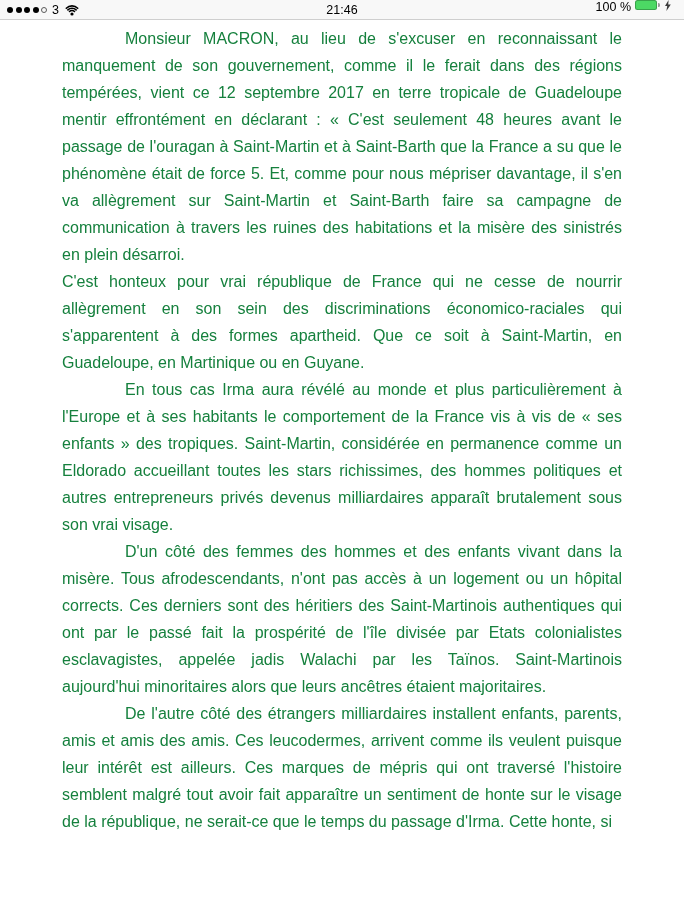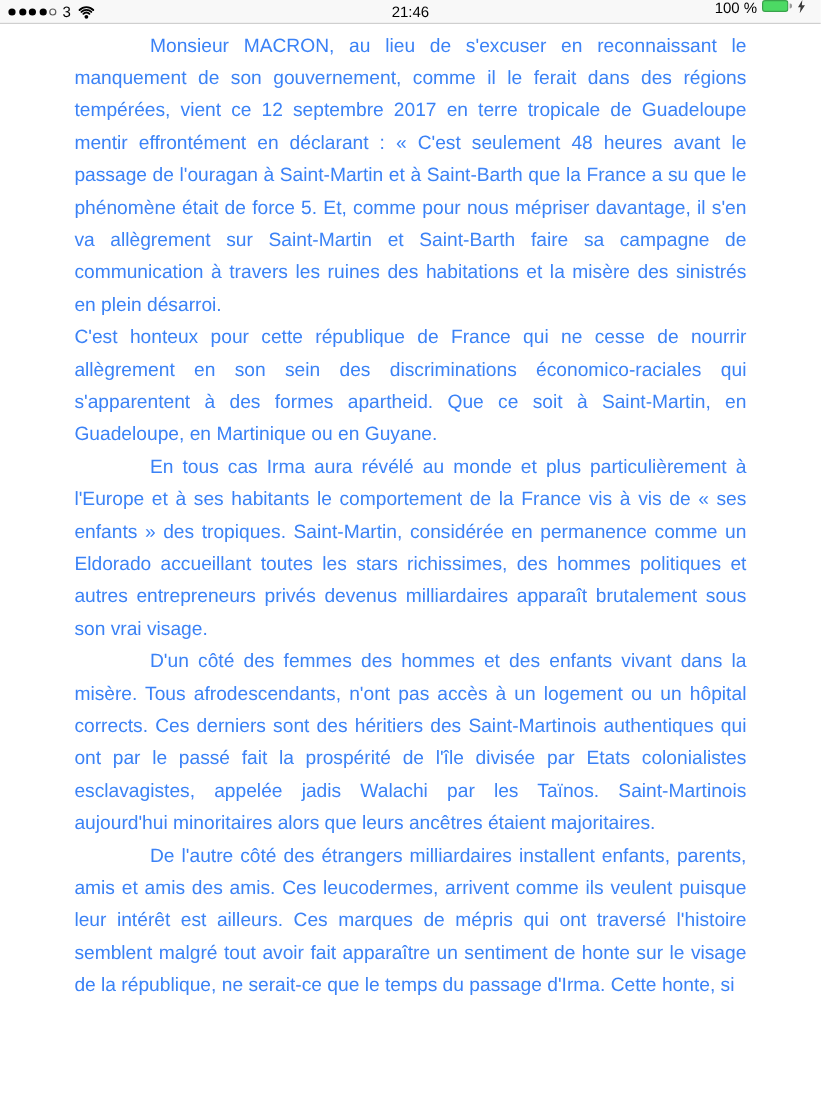--- a/index.html
+++ b/index.html
@@ -52,21 +52,21 @@
   .bolt svg { display: block; }
   
   .document {
     padding: 5px 62px 0 62px;
   }
   .para {
     margin: 0;
     font-size: 16px;
     line-height: 27px;
     text-align: justify;
-    color: #3b82f6;
+    color: #15803d;
   }
   .para.indent { text-indent: 63px; }
 </style>
 </head>
 <body>
 
 <div class="screen">
 
   <header class="status-bar">
     <div class="sb-left">
@@ -101,19 +101,19 @@
       <span class="bolt">
         <svg width="8" height="11" viewBox="0 0 8 11">
           <path d="M4.6 0 L1.0 6.1 H3.2 L2.4 11 L6.8 4.4 H4.2 Z" fill="#3c3c3c"></path>
         </svg>
       </span>
     </div>
   </header>
 
   <main class="document">
       <p class="para indent">Monsieur MACRON, au lieu de s'excuser en reconnaissant le manquement de son gouvernement, comme il le ferait dans des régions tempérées, vient ce 12 septembre 2017 en terre tropicale de Guadeloupe mentir effrontément en déclarant : « C'est seulement 48 heures avant le passage de l'ouragan à Saint-Martin et à Saint-Barth que la France a su que le phénomène était de force 5. Et, comme pour nous mépriser davantage, il s'en va allègrement sur Saint-Martin    et Saint-Barth faire sa campagne de communication à travers les ruines des habitations et la misère des sinistrés en plein désarroi.</p>
-      <p class="para">C'est honteux pour cette république de France qui ne cesse de nourrir allègrement en son sein des discriminations économico-raciales qui s'apparentent à des formes apartheid. Que ce soit à Saint-Martin, en Guadeloupe, en Martinique ou en Guyane.</p>
+      <p class="para">C'est honteux pour vrai république de France qui ne cesse de nourrir allègrement en son sein des discriminations économico-raciales qui s'apparentent à des formes apartheid. Que ce soit à Saint-Martin, en Guadeloupe, en Martinique ou en Guyane.</p>
       <p class="para indent">En tous cas Irma aura révélé au monde et plus particulièrement à l'Europe et à ses habitants le comportement de la France vis à vis de « ses enfants » des tropiques. Saint-Martin, considérée en permanence comme un Eldorado accueillant toutes les stars richissimes, des hommes politiques et autres entrepreneurs privés devenus milliardaires apparaît brutalement sous son vrai visage.</p>
       <p class="para indent">D'un côté des femmes des hommes et des enfants vivant dans la misère. Tous afrodescendants,  n'ont pas accès à un logement ou un hôpital corrects. Ces derniers sont des héritiers des Saint-Martinois authentiques qui ont par le passé fait la prospérité de l'île divisée par Etats colonialistes esclavagistes, appelée jadis Walachi par les Taïnos. Saint-Martinois aujourd'hui minoritaires alors que leurs ancêtres étaient majoritaires.</p>
       <p class="para indent">De l'autre côté des étrangers milliardaires installent enfants, parents, amis et amis des amis. Ces leucodermes, arrivent comme ils veulent puisque leur intérêt est ailleurs. Ces marques de mépris qui ont traversé l'histoire semblent malgré tout avoir fait apparaître un sentiment de honte sur  le visage de la république, ne serait-ce que le temps du passage d'Irma. Cette honte, si</p>
     </main>
 
 </div>
 
 </body></html>

